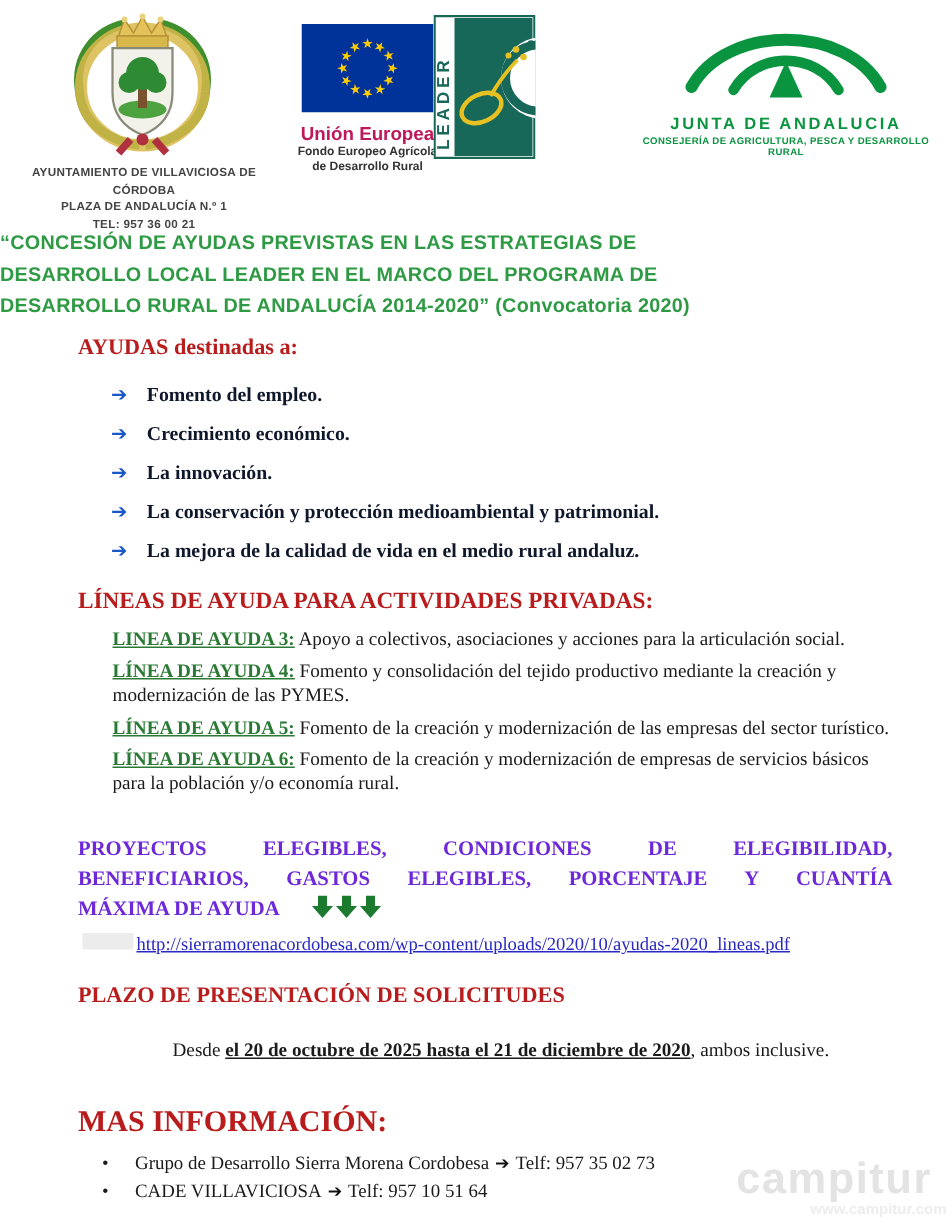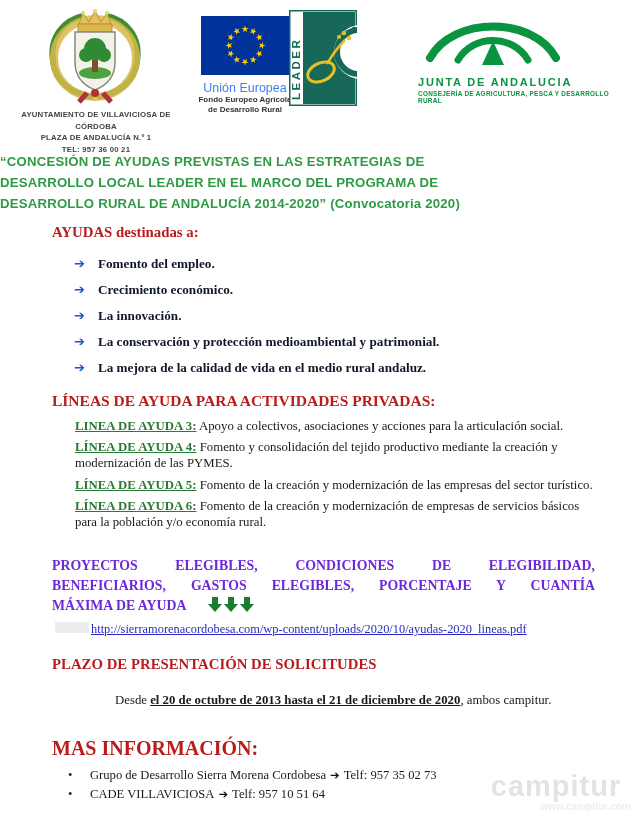--- a/index.html
+++ b/index.html
@@ -10,24 +10,24 @@
   }
 
   
   .crest { position:absolute; left:32px; top:6px; width:126px; height:100px; }
   .addr {
     position:absolute; left:0; top:109px; width:192px; text-align:center;
     font-family:"Liberation Sans", sans-serif; font-weight:bold;
     font-size:7.8px; color:#444; line-height:1.5; letter-spacing:0.2px;
   }
   .eu { position:absolute; left:198px; top:16px; width:94px; text-align:center; }
-  .eu-name { font-family:"Liberation Sans", sans-serif; font-weight:normal; font-size:12.5px; color:#3b82f6; margin-top:2px; }
+  .eu-name { font-family:"Liberation Sans", sans-serif; font-weight:bold; font-size:12.5px; color:#be185d; margin-top:2px; }
   .eu-sub  { font-family:"Liberation Sans", sans-serif; font-weight:bold; font-size:8px; color:#333; line-height:1.3; }
   .leader  { position:absolute; left:289px; top:10px; width:68px; height:96px; }
-  .junta   { position:absolute; left:418px; top:14px; width:212px; }
+  .junta   { position:absolute; left:418px; top:14px; width:212px; text-align:center; }
   .junta-name {
     font-family:"Liberation Sans", sans-serif; font-weight:bold; font-size:11px;
     color:#0a9440; letter-spacing:1.8px; margin-top:3px;
   }
   .junta-sub {
     font-family:"Liberation Sans", sans-serif; font-weight:bold; font-size:6.4px;
     color:#0a9440; letter-spacing:0.3px; margin-top:2px;
   }
 
   
@@ -225,21 +225,21 @@
             </g>
           </svg></span></div>
   </div>
 
   <div class="linkline">
     <span class="hl"></span><a class="doc-link" href="#">http://sierramorenacordobesa.com/wp-content/uploads/2020/10/ayudas-2020_lineas.pdf</a>
   </div>
 
   <div class="h-green plazo-h">PLAZO DE PRESENTACIÓN DE SOLICITUDES</div>
   <div class="plazo-line">
-    <span>Desde </span><span class="plazo-dates">el 20 de octubre de 2013 hasta el 21 de diciembre de 2020</span><span>, ambos campitur.</span>
+    <span>Desde </span><span class="plazo-dates">el 20 de octubre de 2025 hasta el 21 de diciembre de 2020</span><span>, ambos inclusive.</span>
   </div>
 
   <div class="h-green info-h">MAS INFORMACIÓN:</div>
   <div class="contacts">
     <div class="contact-row">
       <span class="contact-dot">•</span><span>Grupo de Desarrollo Sierra Morena Cordobesa</span><span class="contact-arrow">➔</span><span>Telf: 957 35 02 73</span>
     </div>
     <div class="contact-row">
       <span class="contact-dot">•</span><span>CADE VILLAVICIOSA</span><span class="contact-arrow">➔</span><span>Telf: 957 10 51 64</span>
     </div>

